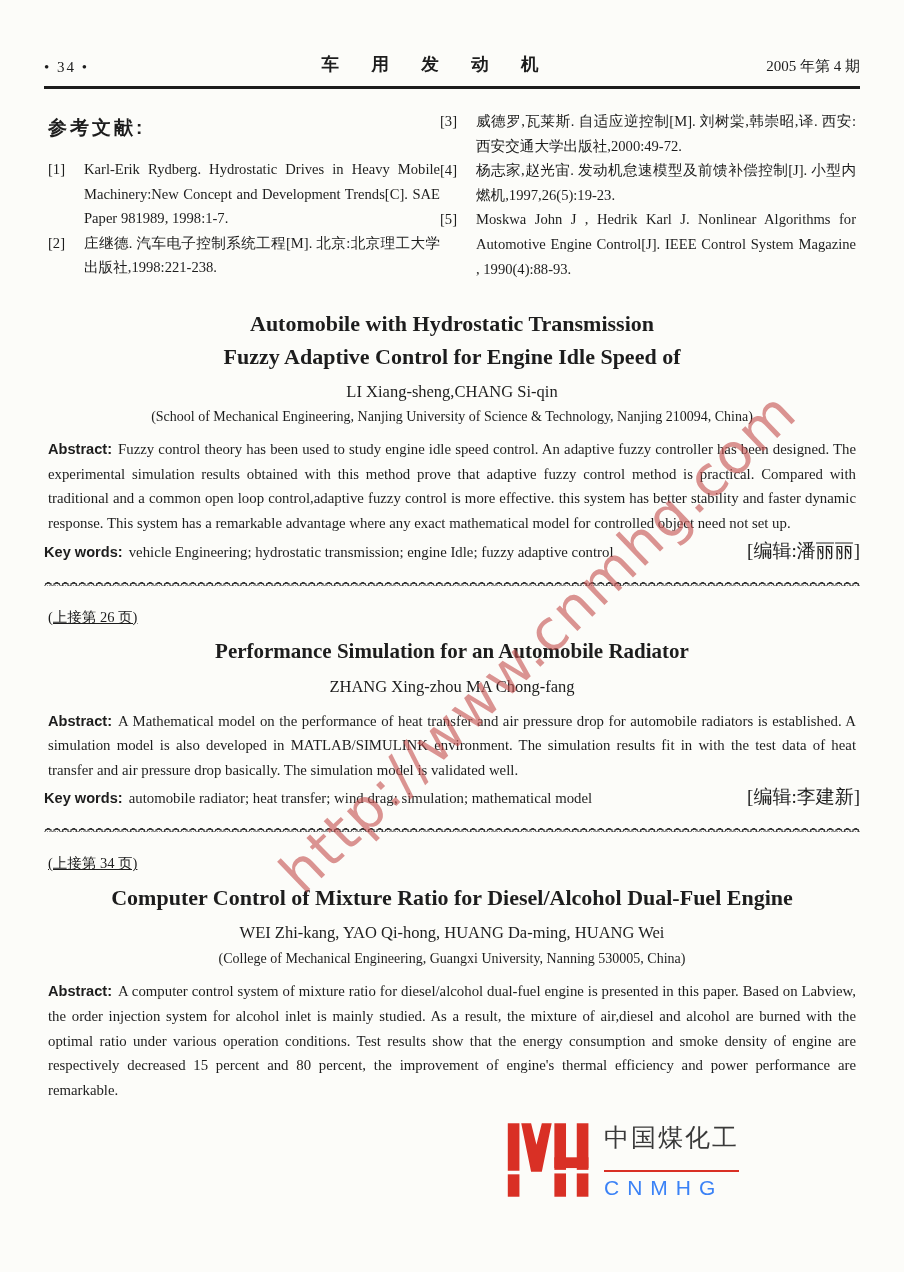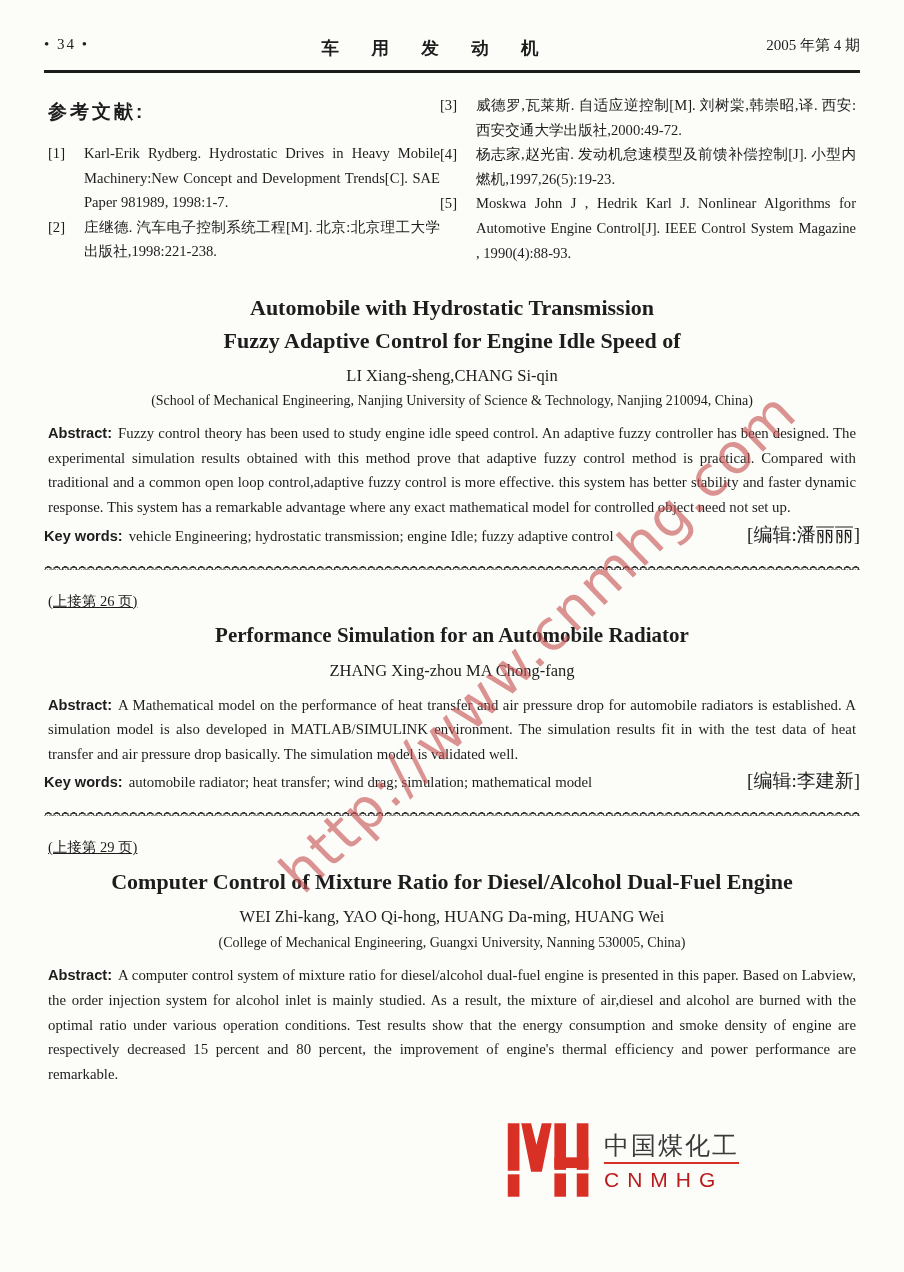--- a/index.html
+++ b/index.html
@@ -8,23 +8,23 @@
     position:relative;
     width:904px; height:1272px;
     margin:0 auto;
     background:#fcfcf9;
     color:#1d1d1d;
     font-family:"Liberation Serif","DejaVu Serif",serif;
     overflow:hidden;
   }
   
   .hdr {
-    margin:0 44px;
+    margin:16px 44px;
     padding-top:36px; padding-bottom:10px;
-    display:flex; align-items:flex-start; justify-content:space-between;
+    display:flex; align-items:flex-end; justify-content:space-between;
     border-bottom:3px solid #1c1c1c;
   }
   .hdr .pno { width:110px; font-size:15px; letter-spacing:2px; }
   .hdr .jtitle { flex:1; text-align:center; font-size:17.5px; letter-spacing:14px; font-weight:600; }
   .hdr .issue { width:140px; text-align:right; font-size:15px; }
   
   .refs { margin:20px 48px 0; display:flex; }
   .refs-left  { width:392px; flex:none; }
   .refs-right { flex:1; }
   .refs-heading { font-size:19px; font-weight:bold; letter-spacing:3px; margin:6px 0 16px;
@@ -69,23 +69,23 @@
   
   .logo {
     position:absolute; left:500px; top:1116px; z-index:6;
     width:250px; height:92px;
     background:#fcfcf9;
     display:flex; align-items:center; gap:12px;
     padding:4px 6px;
   }
   .logo-text { display:flex; flex-direction:column; }
   .logo-cn { font-size:25px; color:#3a3a3a; letter-spacing:2px; line-height:30px;
-             border-bottom:2px solid #d93025; padding-bottom:2px;
+             border-bottom:2px solid #d93025; padding-bottom:18px;
              font-family:"Liberation Sans","DejaVu Sans",sans-serif; }
-  .logo-en { font-size:21px; color:#b91c1c; letter-spacing:8px; line-height:28px; margin-top:2px;
+  .logo-en { font-size:21px; color:#3b82f6; letter-spacing:8px; line-height:28px; margin-top:2px;
              font-family:"Liberation Sans","DejaVu Sans",sans-serif; }
 </style>
 </head>
 <body>
 
 <div class="page">
 
   <div class="hdr">
     <div class="pno">• 34 •</div>
     <div class="jtitle">车 用 发 动 机</div>
@@ -144,21 +144,21 @@
       <span class="lbl">Abstract:</span><span>A Mathematical model on the performance of heat transfer and air pressure drop for automobile radiators is established. A simulation model is also developed in MATLAB/SIMULINK environment. The simulation results fit in with the test data of heat transfer and air pressure drop basically. The simulation model is validated well.</span>
     </div>
     <div class="pkw">
       <span class="kwleft"><span class="lbl">Key words:</span><span>automobile radiator; heat transfer; wind drag; simulation; mathematical model</span></span>
       <span class="editor">[编辑:李建新]</span>
     </div>
   </div>
 
   <div class="wavy"></div>
 
-  <div class="cont">(上接第 29 页)</div>
+  <div class="cont">(上接第 34 页)</div>
   <div class="mt8">
     <div class="ptitle">Computer Control of Mixture Ratio for Diesel/Alcohol Dual-Fuel Engine</div>
     <div class="pauthors">WEI Zhi-kang, YAO Qi-hong, HUANG Da-ming, HUANG Wei</div>
     <div class="paffil mt8">(College of Mechanical Engineering, Guangxi University, Nanning  530005, China)</div>
     <div class="pabs mt12">
       <span class="lbl">Abstract:</span><span>A computer control system of mixture ratio for diesel/alcohol dual-fuel engine is presented in this paper. Based on Labview, the order injection system for alcohol inlet is mainly studied. As a result, the mixture of air,diesel and alcohol are burned with the optimal ratio under various operation conditions. Test results show that the energy consumption and smoke density of engine are respectively decreased 15 percent and 80 percent, the improvement of engine's thermal efficiency and power performance are remarkable.</span>
     </div>
   </div>
 
   <div class="watermark">http://www.cnmhg.com</div>

